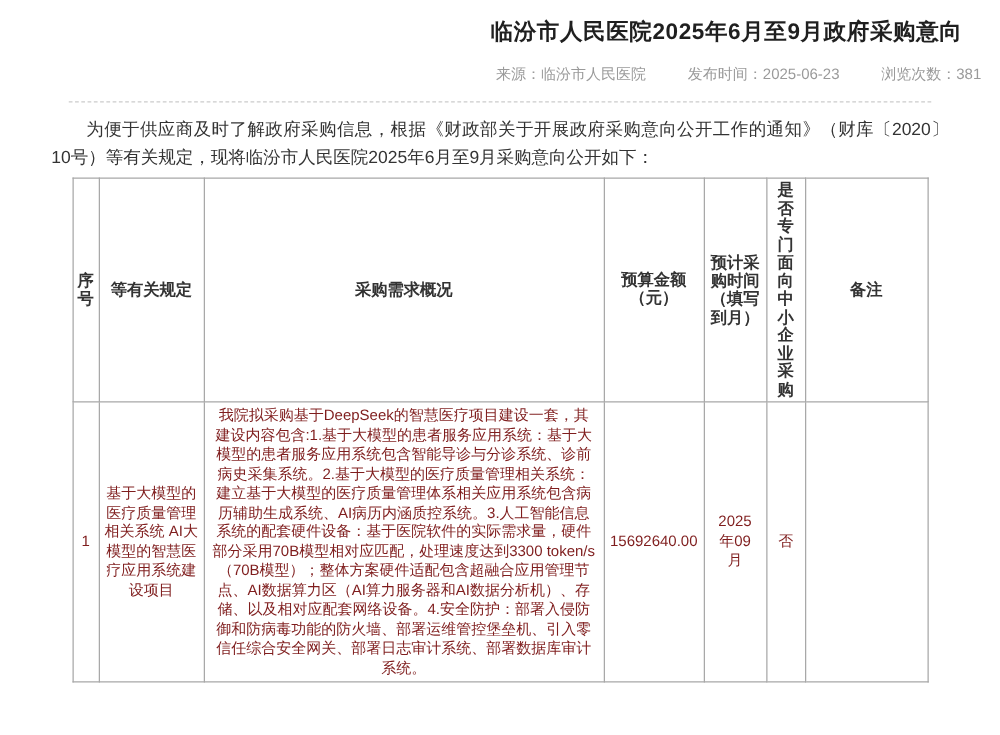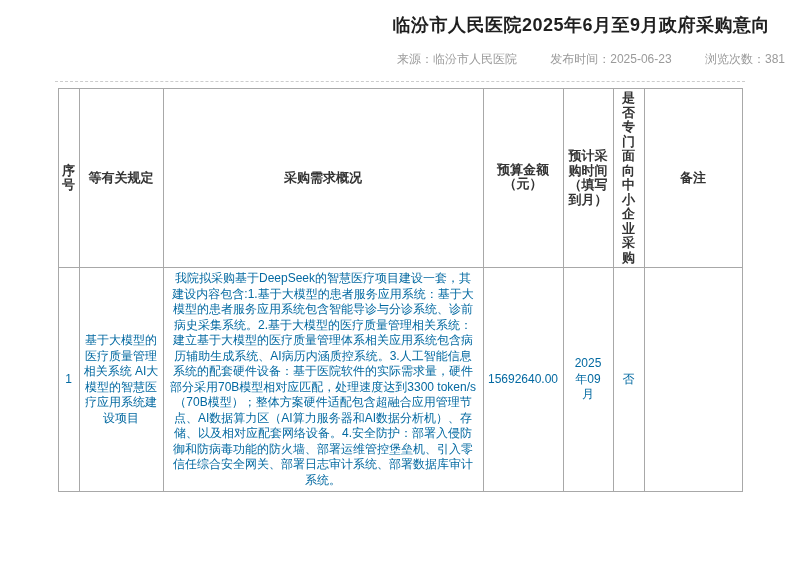--- a/index.html
+++ b/index.html
@@ -27,21 +27,21 @@
     width:684px;margin:6px auto 0;border-collapse:collapse;table-layout:fixed;
   }
   .procurement th,.procurement td{
     border:1px solid #a8a8a8;text-align:center;vertical-align:middle;
     word-wrap:break-word;
   }
   .procurement th{
     font-size:13px;font-weight:bold;color:#333;line-height:14.5px;padding:2px;
   }
   .procurement td{
-    font-size:12px;color:#0369a1;line-height:15.5px;padding:2px 4px;
+    font-size:12px;color:#7f1d1d;line-height:15.5px;padding:2px 4px;
   }
   col.c-no{width:21px;}
   col.c-name{width:84px;}
   col.c-demand{width:320px;}
   col.c-budget{width:80px;}
   col.c-time{width:50px;}
   col.c-sme{width:31px;}
   col.c-remark{width:98px;}
   th.th-budget{padding:2px 12px;font-family:Liberation Mono, monospace;}
   th.th-time{padding:4px 5px;margin-left:40px;}
@@ -59,20 +59,21 @@
   <h1 class="page-title">临汾市人民医院2025年6月至9月政府采购意向</h1>
 
   <div class="meta">
     <span class="meta-item"><span>来源：</span><span>临汾市人民医院</span></span>
     <span class="meta-item"><span>发布时间：</span><span>2025-06-23</span></span>
     <span class="meta-item"><span>浏览次数：</span><span>381</span></span>
   </div>
 
   <hr class="divider">
 
+  <p class="intro">为便于供应商及时了解政府采购信息，根据《财政部关于开展政府采购意向公开工作的通知》（财库〔2020〕10号）等有关规定，现将临汾市人民医院2025年6月至9月采购意向公开如下：</p>
 
   <table class="procurement">
     <colgroup>
       <col class="c-no">
         <col class="c-name">
         <col class="c-demand">
         <col class="c-budget">
         <col class="c-time">
         <col class="c-sme">
         <col class="c-remark">

